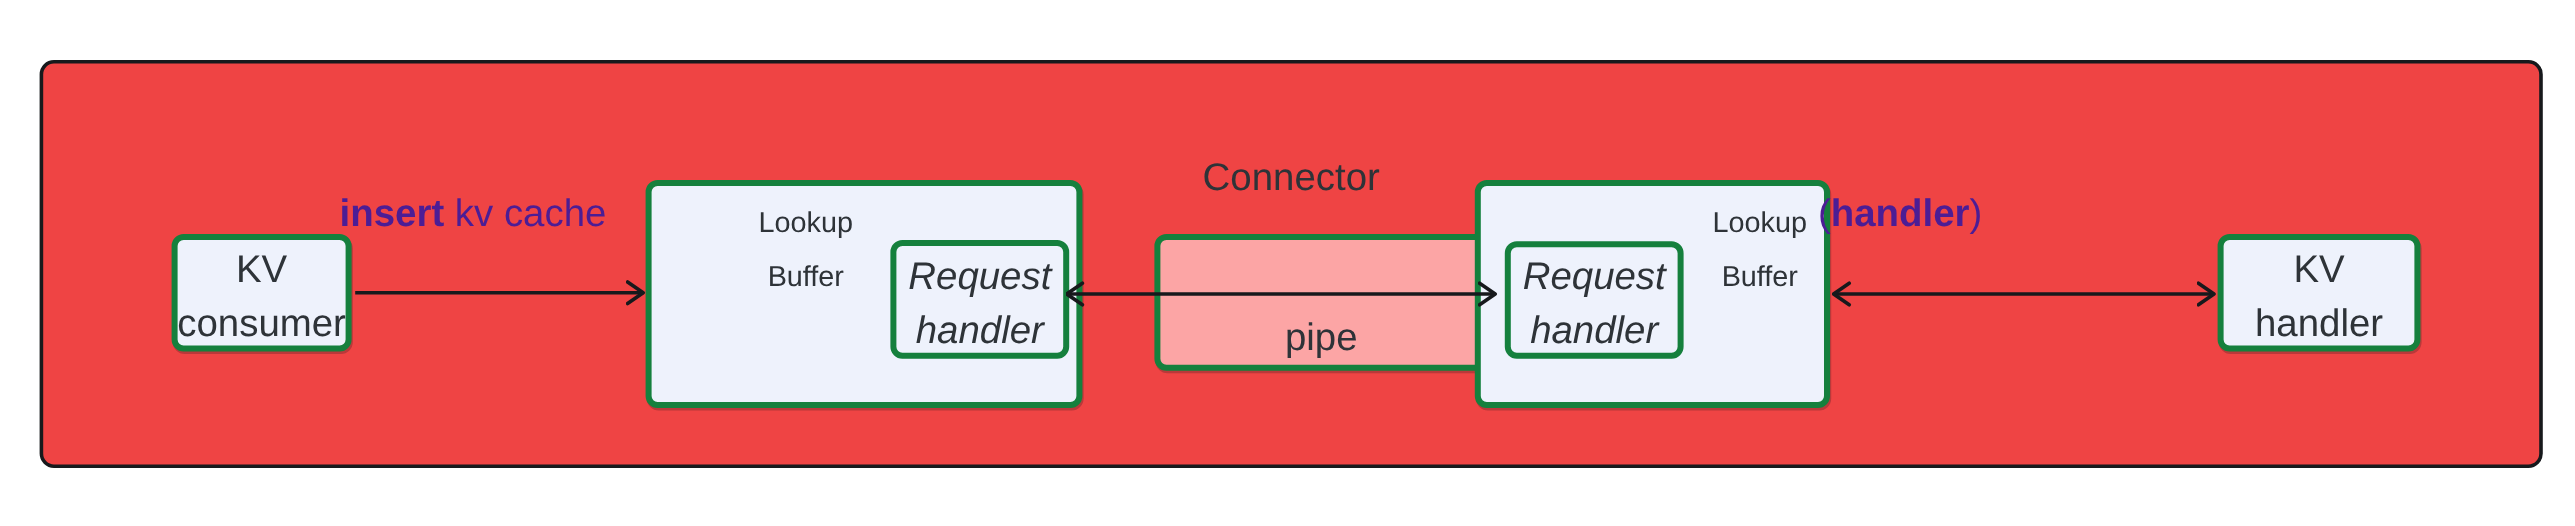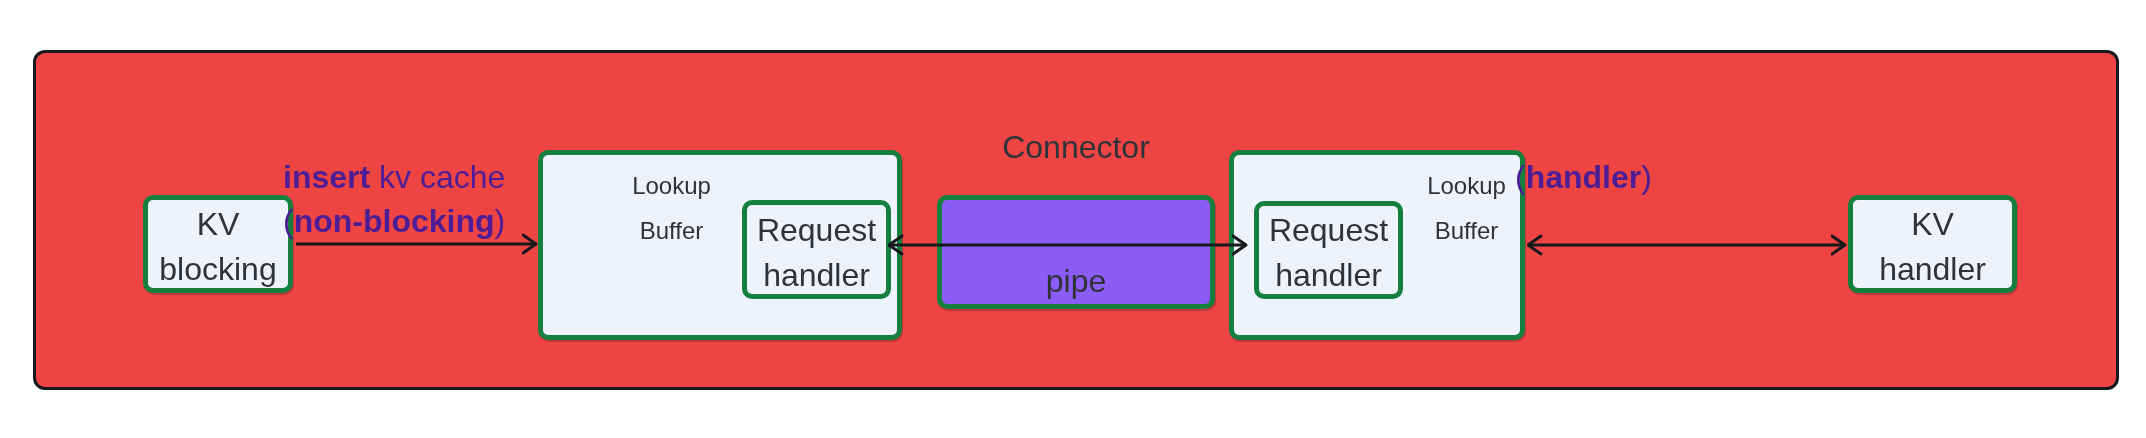--- a/index.html
+++ b/index.html
@@ -44,26 +44,26 @@
     font-size: 32px;
     line-height: 45px;
     text-align: center;
     color: #2e3338;
     padding-top: 6px;
     box-shadow: 1px 2px 0 rgba(23,25,28,0.25);
   }
   .kv-producer   { left: 143px;  top: 195px; width: 150px; height: 98px; }
   .lookup-left   { left: 538px;  top: 150px; width: 364px; height: 190px; padding: 0; }
   .request-left  { left: 199px;  top: 45px;  width: 149px; height: 99px; }
-  .pipe-box      { left: 937px;  top: 195px; width: 278px; height: 114px;
-                   background: #8b5cf6; padding: 0; justify-content: flex-start; }
+  .pipe-box      { left: 962px;  top: 195px; width: 278px; height: 114px;
+                   background: #fca5a5; padding: 0; justify-content: flex-start; }
   .lookup-right  { left: 1229px; top: 150px; width: 296px; height: 190px; padding: 0; }
   .request-right { left: 20px;   top: 46px;  width: 149px; height: 98px; }
   .kv-consumer   { left: 1848px; top: 195px; width: 169px; height: 98px; }
-  .inner-node { position: absolute; box-shadow: none; }
+  .inner-node { position: absolute; box-shadow: none; font-style: italic; }
   .lb-label {
     position: absolute; top: 0; height: 100%;
     display: flex; flex-direction: column;
     align-items: center; justify-content: flex-start;
     font-size: 24px; line-height: 45px; padding-top: 8px;
   }
   .lb-label-left  { left: 58px;  width: 141px; }
   .lb-label-right { left: 169px; width: 127px; }
   .pipe-label {
     position: absolute; left: 0; top: 50px; width: 100%; height: 62px;
@@ -91,26 +91,25 @@
 <body>
 
 <div class="canvas">
 
   <div class="container">
     <div class="title">Connector</div>
   </div>
 
   <div class="node kv-producer">
     <div>KV</div>
-    <div>blocking</div>
+    <div>consumer</div>
   </div>
 
   <div class="edge-label edge-label-insert">
     <div><span class="b">insert</span><span> kv cache</span></div>
-    <div><span>(</span><span class="b">non-blocking</span><span>)</span></div>
   </div>
 
   <div class="node lookup-left">
     <div class="lb-label lb-label-left">
       <div>Lookup</div>
       <div>Buffer</div>
     </div>
     <div class="node inner-node request-left">
       <div>Request</div>
       <div>handler</div>

